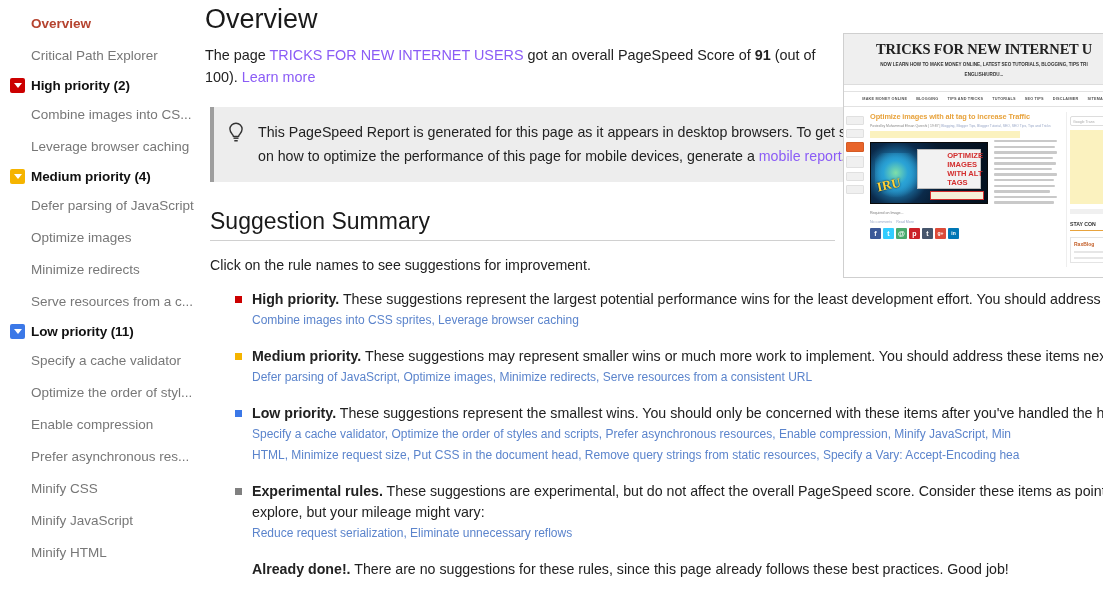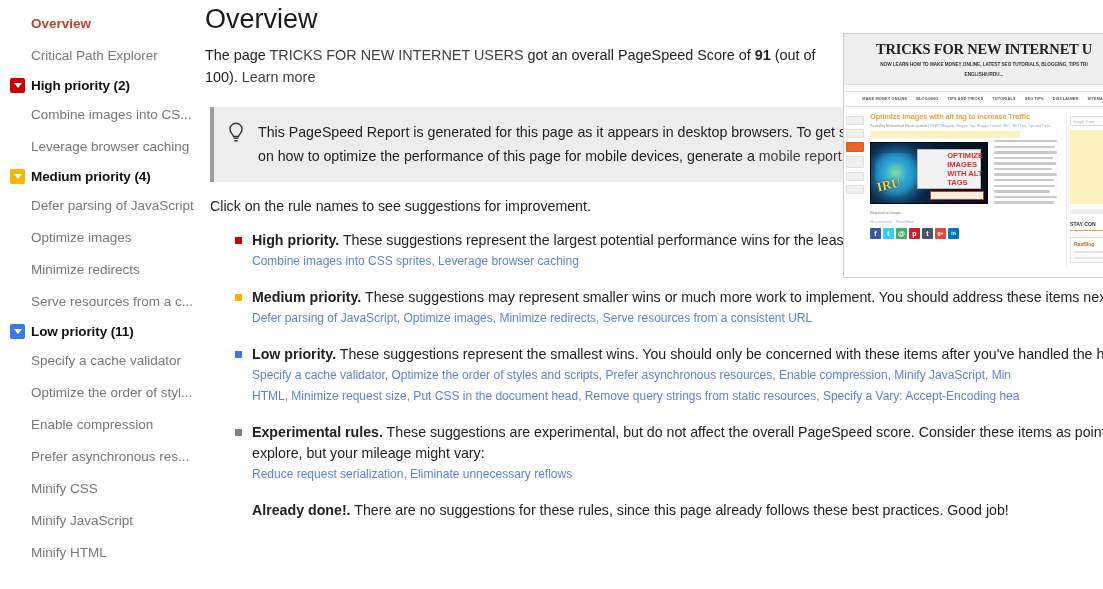--- a/index.html
+++ b/index.html
@@ -84,21 +84,21 @@
     line-height: 34px;
   }
   .intro {
     font-size: 14.4px;
     line-height: 22px;
     color: #222;
     margin: 8px 0 0 0;
     width: 612px;
   }
   .intro b { font-weight: bold; }
-  a.lnk { color: #404040; text-decoration: none; cursor: pointer; }
+  a.lnk { color: #8b5cf6; text-decoration: none; cursor: pointer; }
 
   .tipbox {
     margin: 19px 0 0 5px;
     width: 725px;
     background: #ededed;
     border-left: 4px solid #9e9e9e;
     padding: 13px 14px 14px 12px;
     display: flex;
     gap: 10px;
   }
@@ -343,20 +343,21 @@
           <path d="M10 2.2c-3.5 0-6.1 2.6-6.1 5.9 0 2.3 1.2 3.7 2.2 4.9.7.8 1.2 1.5 1.3 2.4h5.2c.1-.9.6-1.6 1.3-2.4 1-1.2 2.2-2.6 2.2-4.9 0-3.3-2.6-5.9-6.1-5.9z" fill="none" stroke="#333" stroke-width="1.4"></path>
           <rect x="7.5" y="16.4" width="5" height="1.5" fill="#333"></rect>
           <rect x="8.3" y="19" width="3.4" height="1.5" fill="#333"></rect>
         </svg>
       </span>
       <div class="tiptext">
         <span>This PageSpeed Report is generated for this page as it appears in desktop browsers. To get suggestions on how to optimize the performance of this page for mobile devices, generate a </span><a class="lnk">mobile report</a><span>.</span>
       </div>
     </div>
 
+    <h2 class="section-title">Suggestion Summary</h2>
     <p class="click-hint">Click on the rule names to see suggestions for improvement.</p>
 
     <ul class="sugg">
 
       <li>
         <span class="bullet" style="background:#cc0000"></span>
         <span class="nowrap-row">
           <span class="lead">High priority.</span><span class="body"> These suggestions represent the largest potential performance wins for the least development effort. You should address thes</span>
         </span>
         <div class="links-line">Combine images into CSS sprites, Leverage browser caching</div>

